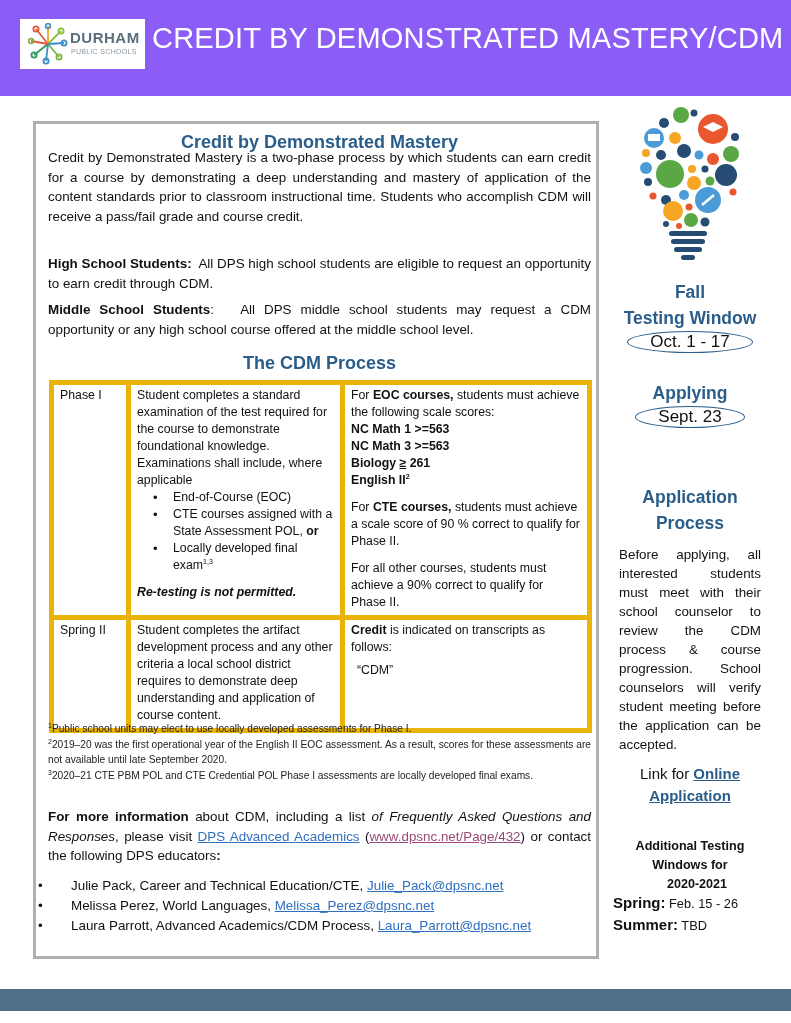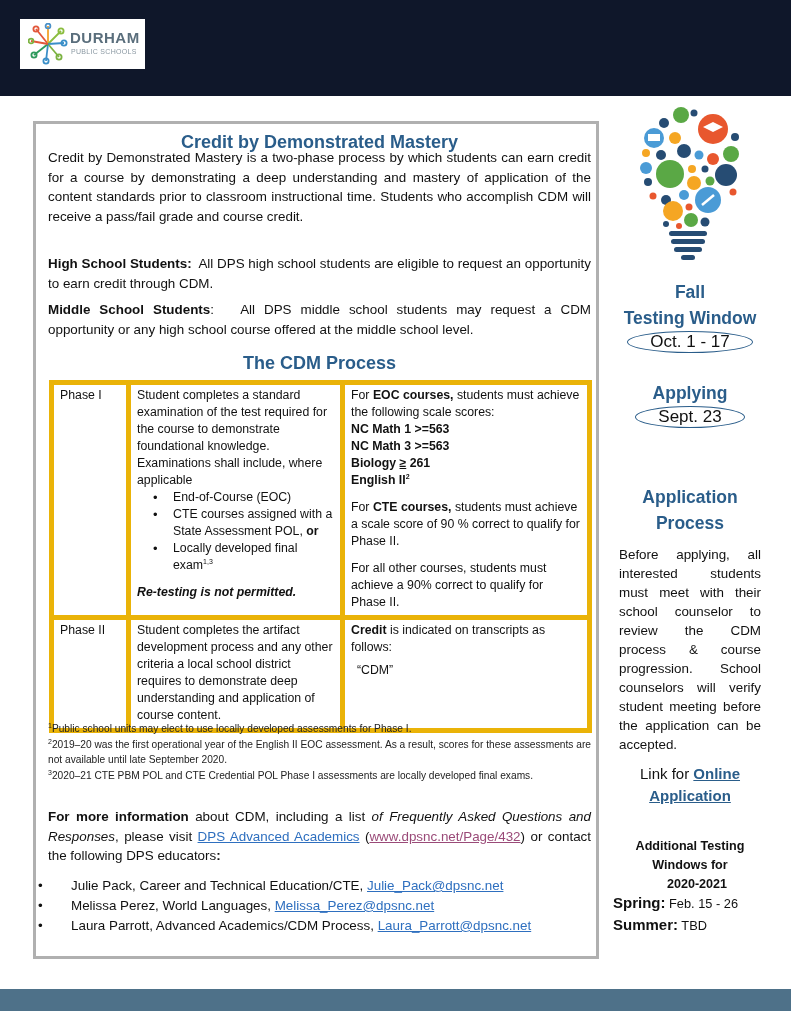--- a/index.html
+++ b/index.html
@@ -1,19 +1,19 @@
 <!DOCTYPE html>
 <html><head>
 <meta charset="utf-8">
 <style>
   * { box-sizing: border-box; margin: 0; padding: 0; }
   html, body { width: 791px; height: 1023px; background: #ffffff; overflow: hidden; }
   body { position: relative; font-family: "Liberation Sans", sans-serif; color: #111; }
 
-  .header-band { position: absolute; left: 0; top: 0; width: 791px; height: 96px; background: #0f172a; }
+  .header-band { position: absolute; left: 0; top: 0; width: 791px; height: 96px; background: #8b5cf6; }
   .logo-box { position: absolute; left: 20px; top: 19px; width: 125px; height: 50px; background: #fff; }
   .logo-mark { position: absolute; left: 8px; top: 4px; width: 40px; height: 42px; }
   .logo-name { position: absolute; left: 50px; top: 10px; font-size: 15px; font-weight: bold; color: #5a6e7c; letter-spacing: 0.5px; }
   .logo-sub { position: absolute; left: 51px; top: 29px; font-size: 7px; color: #8a98a2; letter-spacing: 0.3px; }
   .page-title { position: absolute; left: 152px; top: 22px; font-size: 29px; color: #ffffff; white-space: nowrap; letter-spacing: 0.2px; }
 
   .main-box { position: absolute; left: 33px; top: 121px; width: 566px; height: 838px; border: 3px solid #b0b0b0; background: #fff; }
   .main-inner { position: absolute; left: 12px; top: 0; width: 543px; }
 
   .section-title { text-align: center; color: #2a5d8a; font-weight: bold; font-size: 18px; }
@@ -83,20 +83,21 @@
         <circle cx="36" cy="20" r="2.6" stroke="#3a8fc8"></circle>
         <circle cx="31" cy="34" r="2.6" stroke="#7cb342"></circle>
         <circle cx="18" cy="38" r="2.6" stroke="#3a8fc8"></circle>
         <circle cx="6" cy="32" r="2.6" stroke="#2e9a5c"></circle>
         <circle cx="3" cy="18" r="2.4" stroke="#7cb342"></circle>
       </g>
     </svg>
     <div class="logo-name">DURHAM</div>
     <div class="logo-sub">PUBLIC SCHOOLS</div>
   </div>
+  <div class="page-title">CREDIT BY DEMONSTRATED MASTERY/CDM</div>
 </div>
 
 <div class="main-box">
   <div class="main-inner">
     <div class="section-title t1">Credit by Demonstrated Mastery</div>
     <p class="para p1">Credit by Demonstrated Mastery is a two-phase process by which students can earn credit for a course by demonstrating a deep understanding and mastery of application of the content standards prior to classroom instructional time.  Students who accomplish CDM will receive a pass/fail grade and course credit.</p>
     <p class="para p2"><span class="b">High School Students:</span><span style="white-space:pre-wrap">  All DPS high school students are eligible to request an opportunity to earn credit through CDM.</span></p>
     <p class="para p3"><span class="b">Middle School Students</span><span style="white-space:pre-wrap">:   All DPS middle school students may request a CDM opportunity or any high school course offered at the middle school level.</span></p>
     <div class="section-title t2">The CDM Process</div>
 
@@ -120,21 +121,21 @@
           <div class="b">NC Math 3 &gt;=563</div>
           <div class="b"><span style="white-space:pre-wrap">Biology </span><span style="text-decoration:underline">≥</span><span style="white-space:pre-wrap"> 261</span></div>
           <div class="b"><span>English II</span><sup>2</sup></div>
           <div class="gap"></div>
           <div><span style="white-space:pre-wrap">For </span><span class="b">CTE courses,</span><span style="white-space:pre-wrap"> students must achieve a scale score of 90 % correct to qualify for Phase II.</span></div>
           <div class="gap"></div>
           <div>For all other courses, students must achieve a 90% correct to qualify for Phase II.</div>
         </td>
       </tr>
       <tr>
-        <td class="c1">Phase II</td>
+        <td class="c1">Spring II</td>
         <td class="c2">Student completes the artifact development process and any other criteria a local school district requires to demonstrate deep understanding and application of course content.</td>
         <td>
           <div><span class="b">Credit</span><span style="white-space:pre-wrap"> is indicated on transcripts as follows:</span></div>
           <div style="padding-left:6px;margin-top:6px">“CDM”</div>
         </td>
       </tr>
     </tbody>
       </table>
 
     <div class="footnotes">

